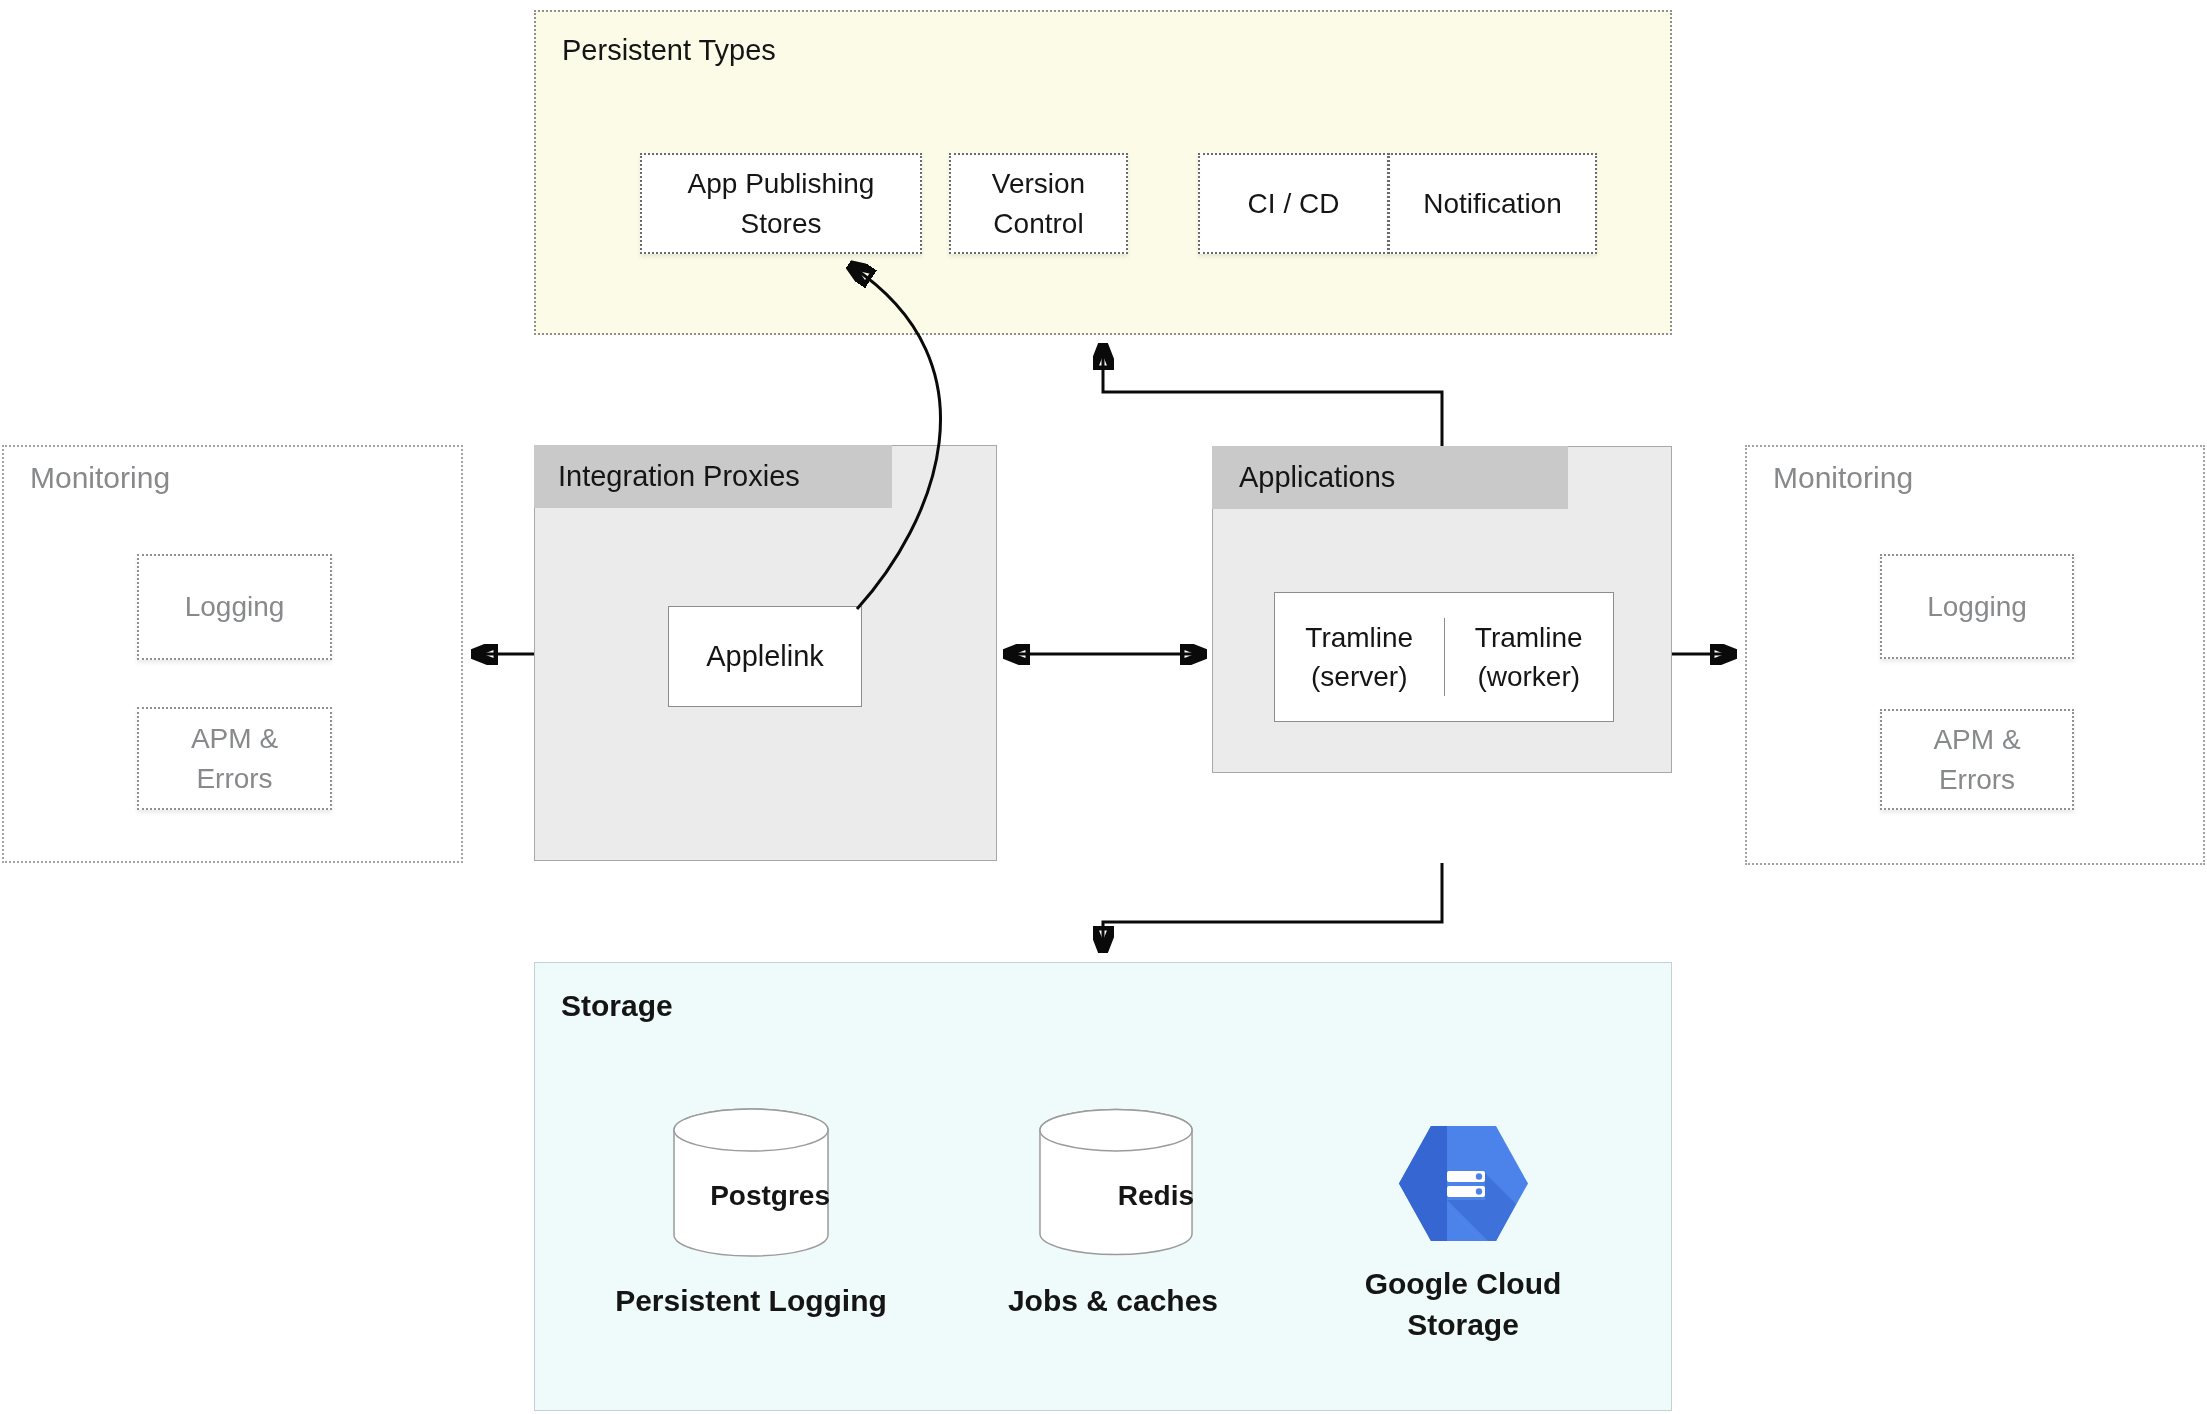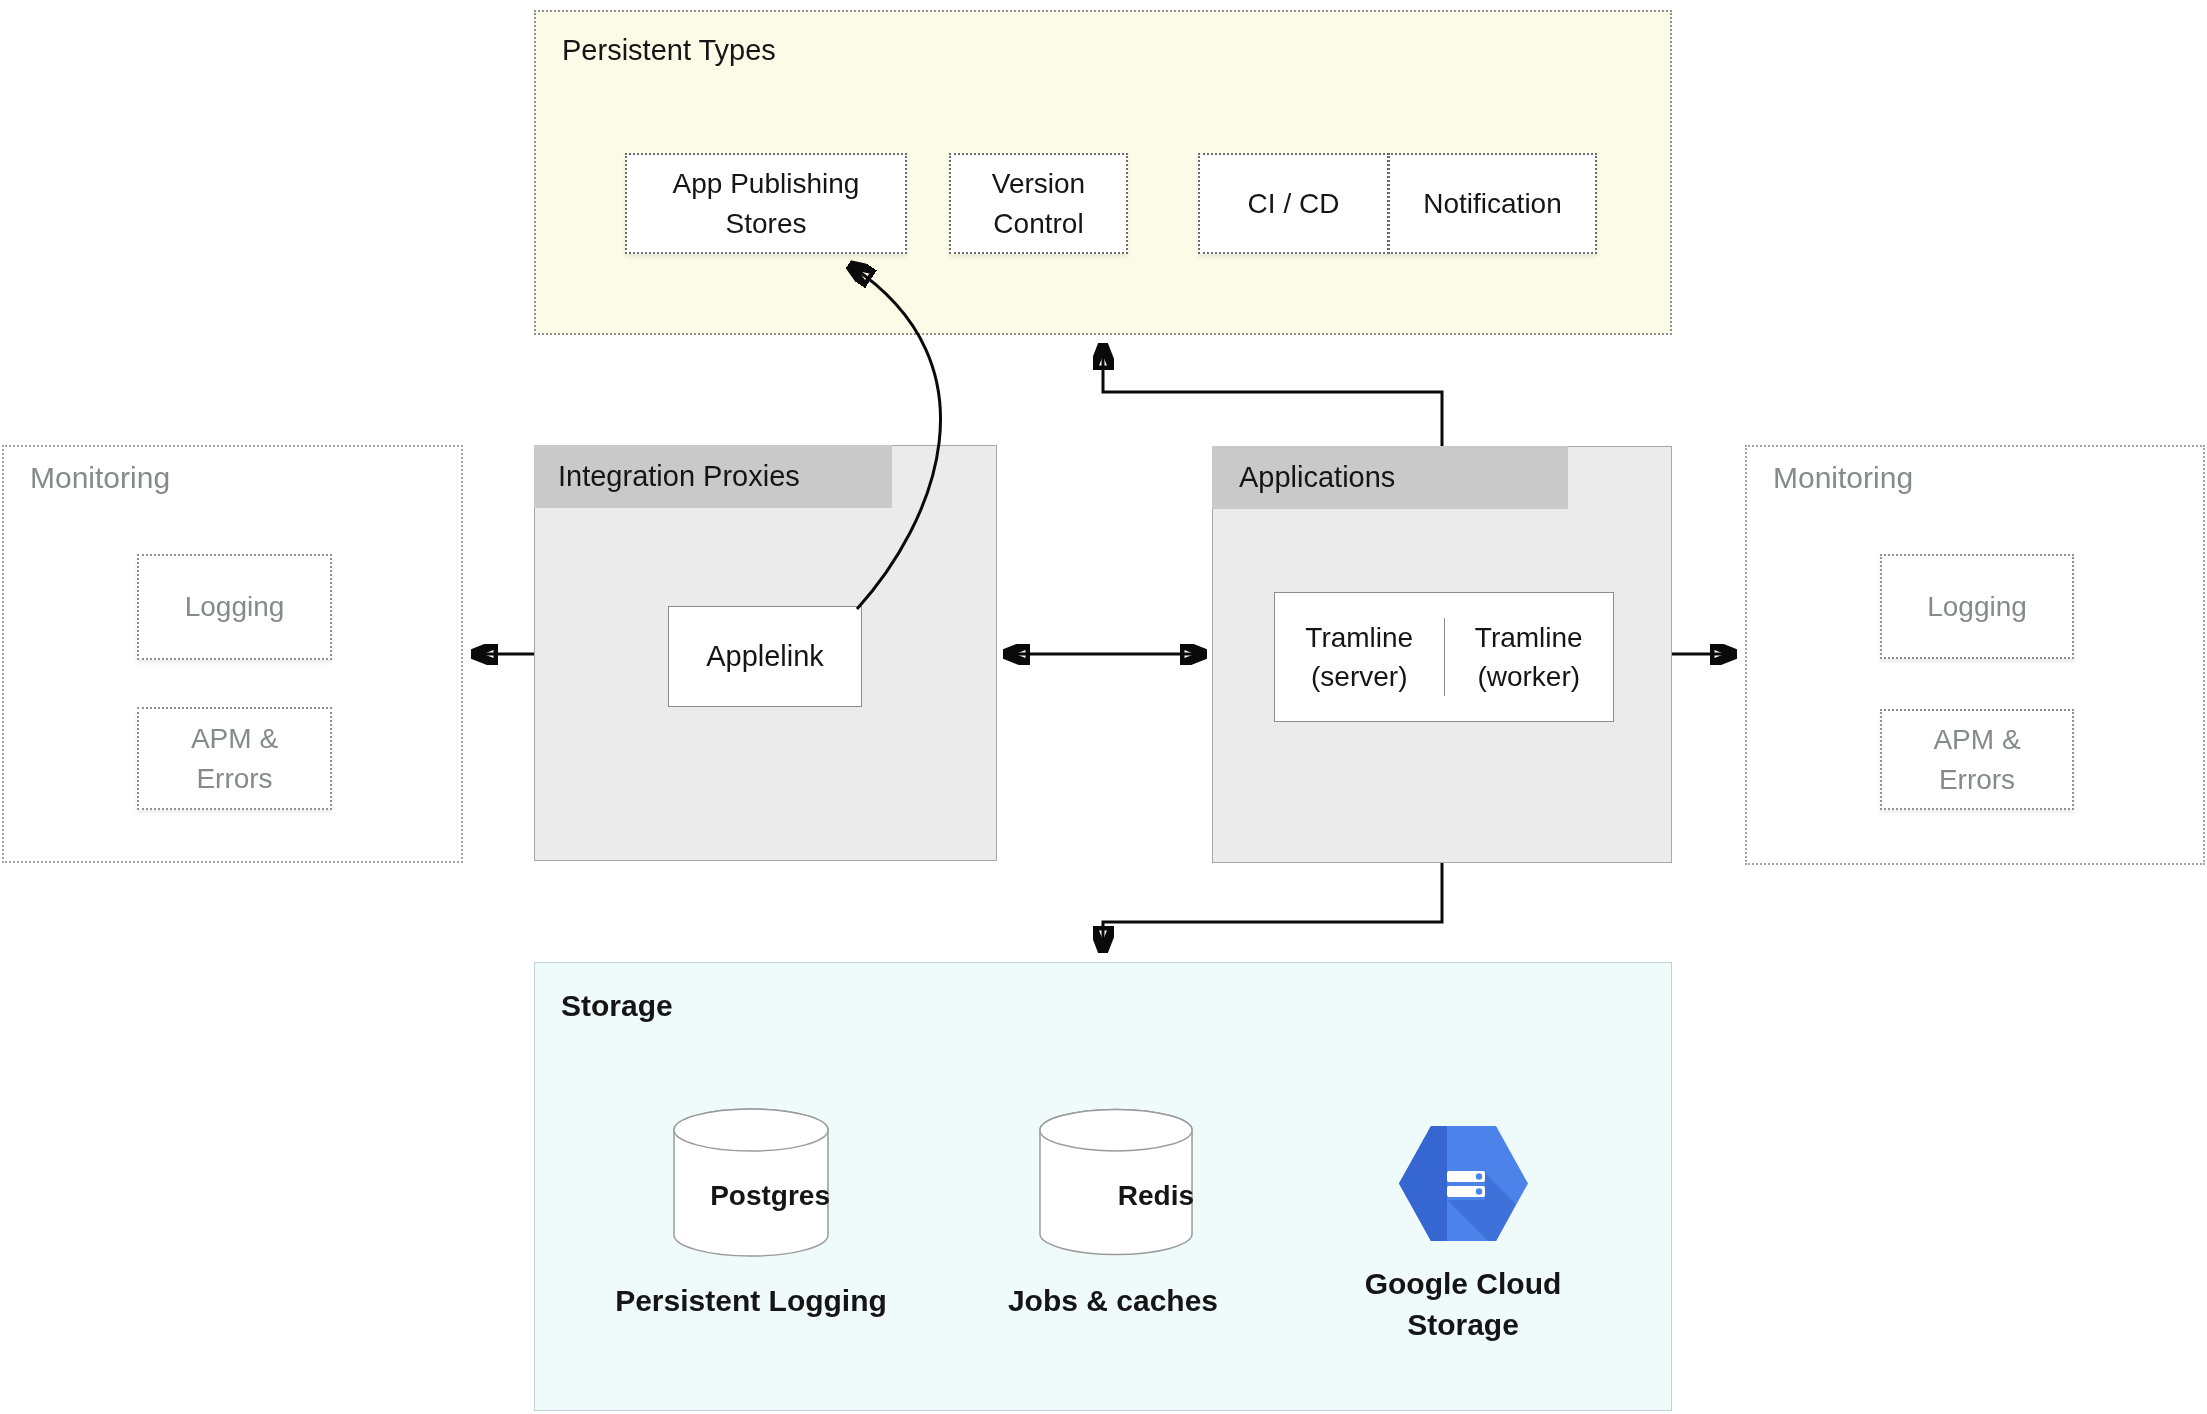--- a/index.html
+++ b/index.html
@@ -51,21 +51,21 @@
   #arrows{position:absolute;left:0;top:0;pointer-events:none;z-index:10;}
   #arrows path{stroke:#0a0a0a;stroke-width:3;fill:none;}
 </style>
 </head>
 <body>
 
 <div id="canvas">
 
   <div class="abs dotted-section" style="left:534px;top:10px;width:1138px;height:325px;">
     <div class="section-title" style="left:26px;top:22px;">Persistent Types</div>
-    <div class="dotted-box" style="left:89px;top:141px;width:282px;height:101px;padding:0 18px;">App Publishing Stores</div>
+    <div class="dotted-box" style="left:104px;top:141px;width:282px;height:101px;padding:0 18px;">App Publishing Stores</div>
     <div class="dotted-box" style="left:413px;top:141px;width:179px;height:101px;padding:0 14px;">Version Control</div>
     <div class="dotted-box" style="left:629px;top:141px;width:191px;height:101px;margin-left:33px;">CI / CD</div>
     <div class="dotted-box" style="left:852px;top:141px;width:209px;height:101px;">Notification</div>
   </div>
 
   <div class="abs monitor-section" style="left:2px;top:445px;width:461px;height:418px;">
     <div class="section-title muted" style="left:26px;top:14px;">Monitoring</div>
     <div class="dotted-box muted" style="left:133px;top:107px;width:195px;height:106px;padding:0 28px;">Logging</div>
     <div class="dotted-box muted" style="left:133px;top:260px;width:195px;height:103px;padding:0 28px;">APM &amp; Errors</div>
   </div>
@@ -74,21 +74,21 @@
     <div class="section-title muted" style="left:26px;top:14px;">Monitoring</div>
     <div class="dotted-box muted" style="left:133px;top:107px;width:194px;height:105px;padding:0 28px;">Logging</div>
     <div class="dotted-box muted" style="left:133px;top:262px;width:194px;height:101px;padding:0 28px;">APM &amp; Errors</div>
   </div>
 
   <div class="abs panel" style="left:534px;top:445px;width:463px;height:416px;">
     <div class="panel-header" style="width:358px;height:63px;padding-left:24px;">Integration Proxies</div>
     <div class="solid-box" style="left:133px;top:160px;width:194px;height:101px;">Applelink</div>
   </div>
 
-  <div class="abs panel" style="left:1212px;top:446px;width:460px;height:417px;">
+  <div class="abs panel" style="left:1212px;top:446px;width:460px;height:327px;">
     <div class="panel-header" style="width:356px;height:63px;">Applications</div>
     <div class="solid-box tram-row" style="left:61px;top:145px;width:340px;height:130px;padding:0;">
       <div class="tram-cell first">Tramline (server)</div>
       <div class="tram-cell">Tramline (worker)</div>
     </div>
   </div>
 
   <div class="abs storage-section" style="left:534px;top:962px;width:1138px;height:449px;">
     <div class="section-title" style="left:26px;top:26px;font-size:30px;">Storage</div>
 

